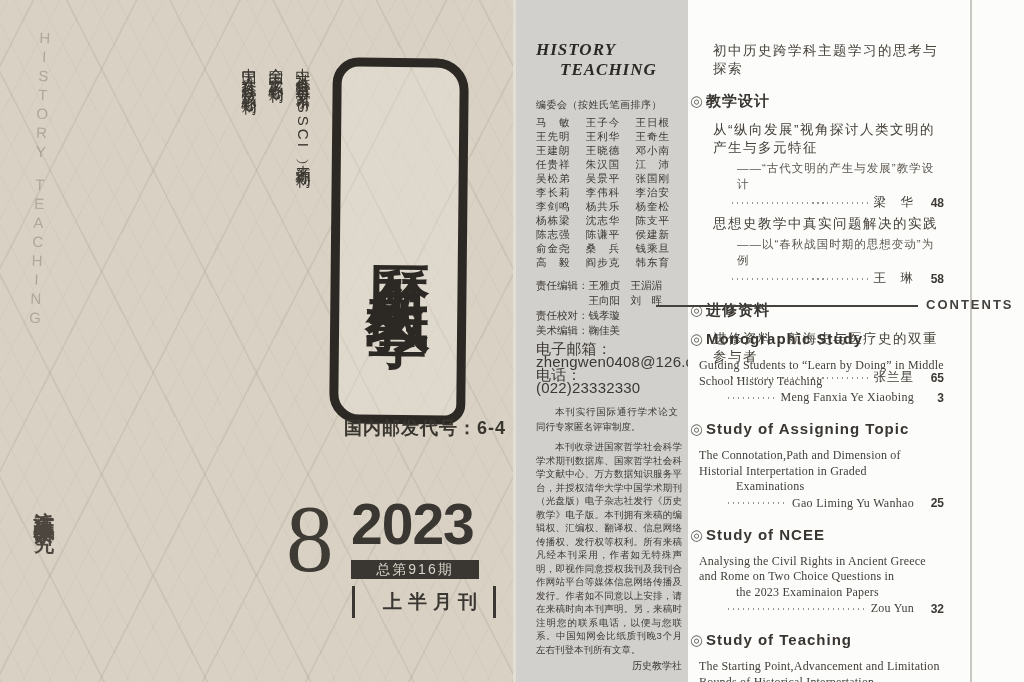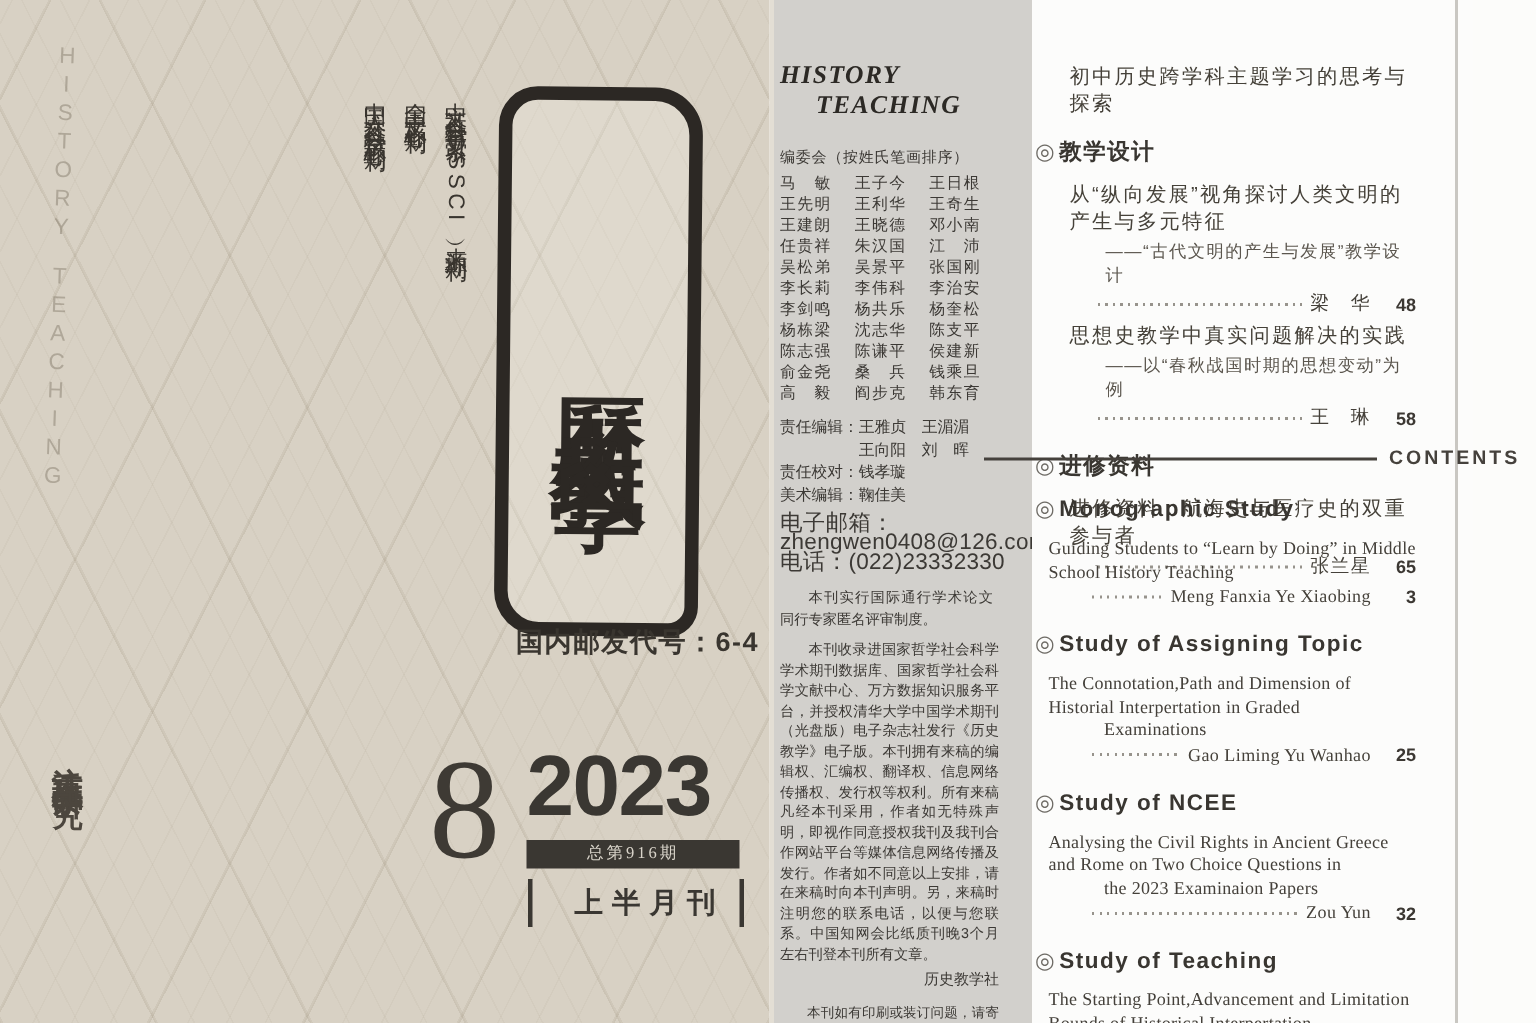--- a/index.html
+++ b/index.html
@@ -30,32 +30,32 @@
   .stamp-title{writing-mode:vertical-rl;font-family:"DejaVu Serif",serif;font-weight:bold;
                font-size:64px;line-height:1;letter-spacing:14px;color:#2c2824;}
 
   .postal{position:absolute;left:344px;top:416px;font-size:18px;font-weight:bold;
           letter-spacing:1px;color:#39352f;}
 
   .issue-8{position:absolute;left:286px;top:492px;font-family:"Liberation Serif",serif;
            font-size:95px;line-height:1;color:#3e3a34;}
   .year{position:absolute;left:351px;top:496px;font-size:57px;line-height:1;font-weight:bold;
         color:#3a3732;letter-spacing:-1px;}
-  .cumulative-bar{position:absolute;left:351px;top:560px;width:142px;height:19px;background:#3a3732;
-        color:#d9d4ca;font-size:11px;line-height:19px;text-align:center;letter-spacing:2px;font-family:Liberation Serif, serif;}
+  .cumulative-bar{position:absolute;left:351px;top:560px;width:128px;height:19px;background:#3a3732;
+        color:#d9d4ca;font-size:14px;line-height:19px;text-align:center;letter-spacing:2px;}
   .frequency{position:absolute;left:352px;top:586px;font-size:19px;font-weight:bold;color:#3a3732;
         letter-spacing:6px;border-left:3px solid #3a3732;border-right:3px solid #3a3732;
         padding:3px 10px 3px 28px;}
 
   .slogan{position:absolute;left:30px;top:494px;writing-mode:vertical-rl;font-size:21px;
           font-weight:bold;letter-spacing:4px;color:#4c463e;}
 
   
   .spine{position:absolute;left:516px;top:0;width:172px;height:682px;background:#d2d0cc;}
-  .spine-inner{position:absolute;inset:0;padding:40px 14px 8px 4px;}
+  .spine-inner{position:absolute;inset:0;padding:40px 14px 8px 20px;}
   .spine-en{font-family:"Liberation Serif",serif;font-style:italic;font-weight:bold;
             font-size:17px;letter-spacing:1px;color:#2c2925;margin-bottom:18px;}
   .spine-en .l2{padding-left:24px;}
   .board-heading{font-size:10px;letter-spacing:.5px;color:#3c3935;margin-bottom:3px;}
   .board-row{display:flex;justify-content:space-between;width:134px;font-size:10.5px;
              line-height:14px;letter-spacing:1px;color:#3c3935;}
   .staff{margin-top:9px;font-size:10.5px;line-height:15px;color:#3c3935;}
   .contact{margin-top:4px;font-size:15px;line-height:13px;color:#3c3935;letter-spacing:.2px;}
   .notice{margin-top:10px;font-size:9.5px;line-height:15px;color:#3c3935;text-align:justify;
           text-indent:2em;width:142px;}

